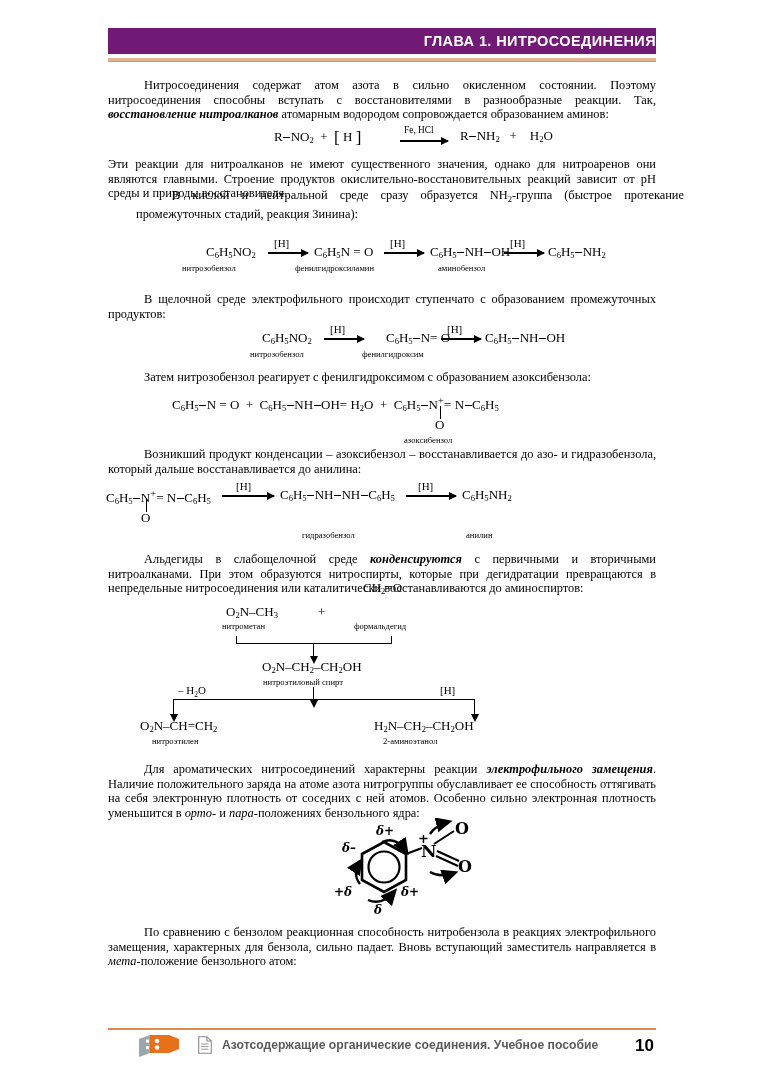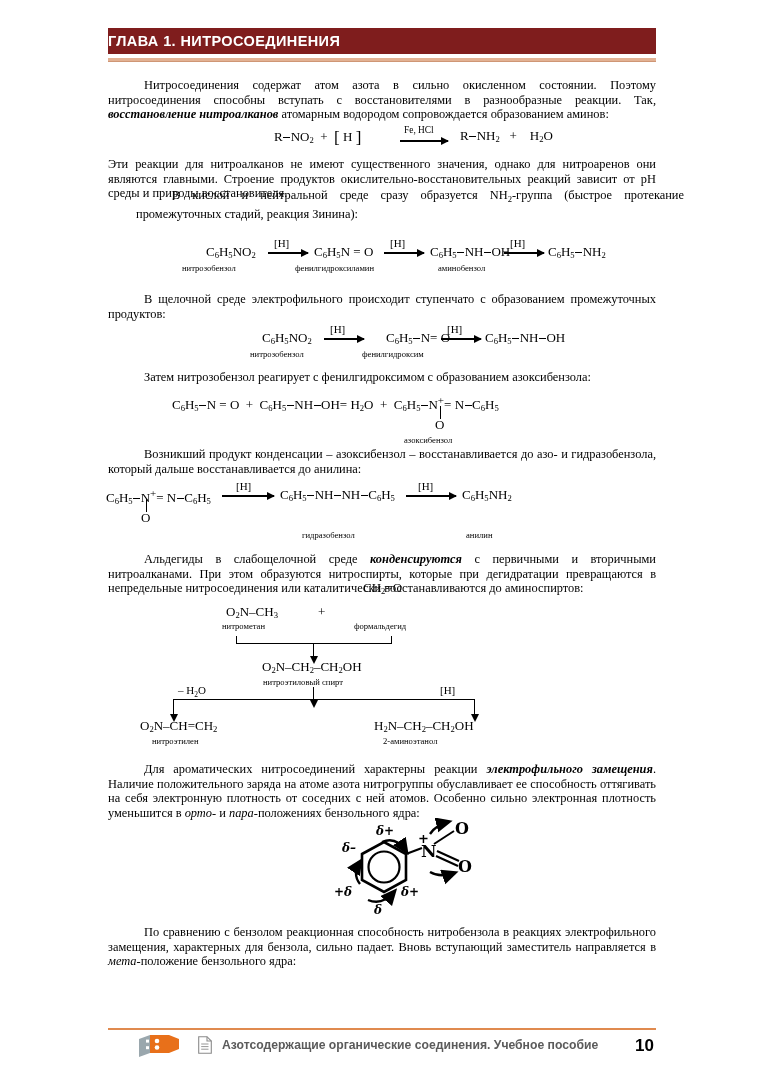--- a/index.html
+++ b/index.html
@@ -9,22 +9,22 @@
     font-family:"Liberation Serif","DejaVu Serif",serif;
     color:#000;
     position:relative;
     overflow:hidden;
   }
   .page{position:absolute;left:0;top:0;width:764px;height:1080px;}
 
   
   .chapter-banner{
     position:absolute;left:108px;top:28px;width:548px;height:26px;
-    background:#7f1d1d;
-    display:flex;align-items:center;justify-content:flex-start;
+    background:#701a75;
+    display:flex;align-items:center;justify-content:flex-end;
   }
   .chapter-banner span{
     font-family:"Liberation Sans","DejaVu Sans",sans-serif;
     font-weight:bold;font-size:14.5px;color:#ffffff;letter-spacing:.4px;
   }
   .header-rule{
     position:absolute;left:108px;top:58px;width:548px;height:3px;
     background:#e2b193;
   }
   .header-rule2{
@@ -271,21 +271,21 @@
 
       <text x="58" y="17" font-family="DejaVu Serif, serif" font-size="12" font-style="italic" font-weight="bold">δ+</text>
       <text x="24" y="34" font-family="DejaVu Serif, serif" font-size="12" font-style="italic" font-weight="bold">δ–</text>
       <text x="16" y="78" font-family="DejaVu Serif, serif" font-size="12" font-style="italic" font-weight="bold">+δ</text>
       <text x="56" y="96" font-family="DejaVu Serif, serif" font-size="12" font-style="italic" font-weight="bold">δ</text>
       <text x="83" y="78" font-family="DejaVu Serif, serif" font-size="12" font-style="italic" font-weight="bold">δ+</text>
     </svg>
   </div>
 
   <div class="col" style="top:925px;">
-    <p class="body"><span>По сравнению с бензолом реакционная способность нитробензола в реакциях электрофильного замещения, характерных для бензола, сильно падает. Вновь вступающий заместитель направляется в </span><i class="it">мета-</i><span>положение бензольного ядра:</span></p>
+    <p class="body"><span>По сравнению с бензолом реакционная способность нитробензола в реакциях электрофильного замещения, характерных для бензола, сильно падает. Вновь вступающий заместитель направляется в </span><i class="it">мета-</i><span>положение бензольного атом:</span></p>
   </div>
 
   <div class="footer-rule"></div>
 
   <div class="footer-logo">
     <svg width="40" height="22" viewBox="0 0 40 22">
       <path d="M0 4 L11 0 L11 18 L0 22 Z" fill="#9aa7ad"></path>
       <path d="M11 0 L30 0 L30 18 L11 18 Z" fill="#e8701a"></path>
       <path d="M30 0 L40 4 L40 14 L30 18 Z" fill="#e8701a"></path>
       <circle cx="18" cy="6" r="2.3" fill="#ffffff"></circle>

